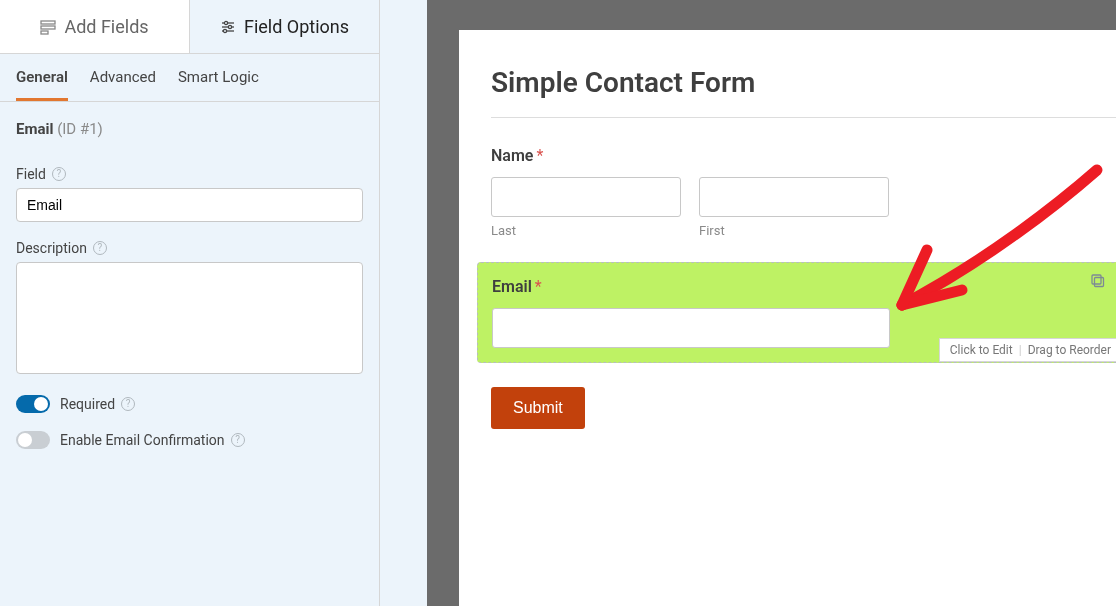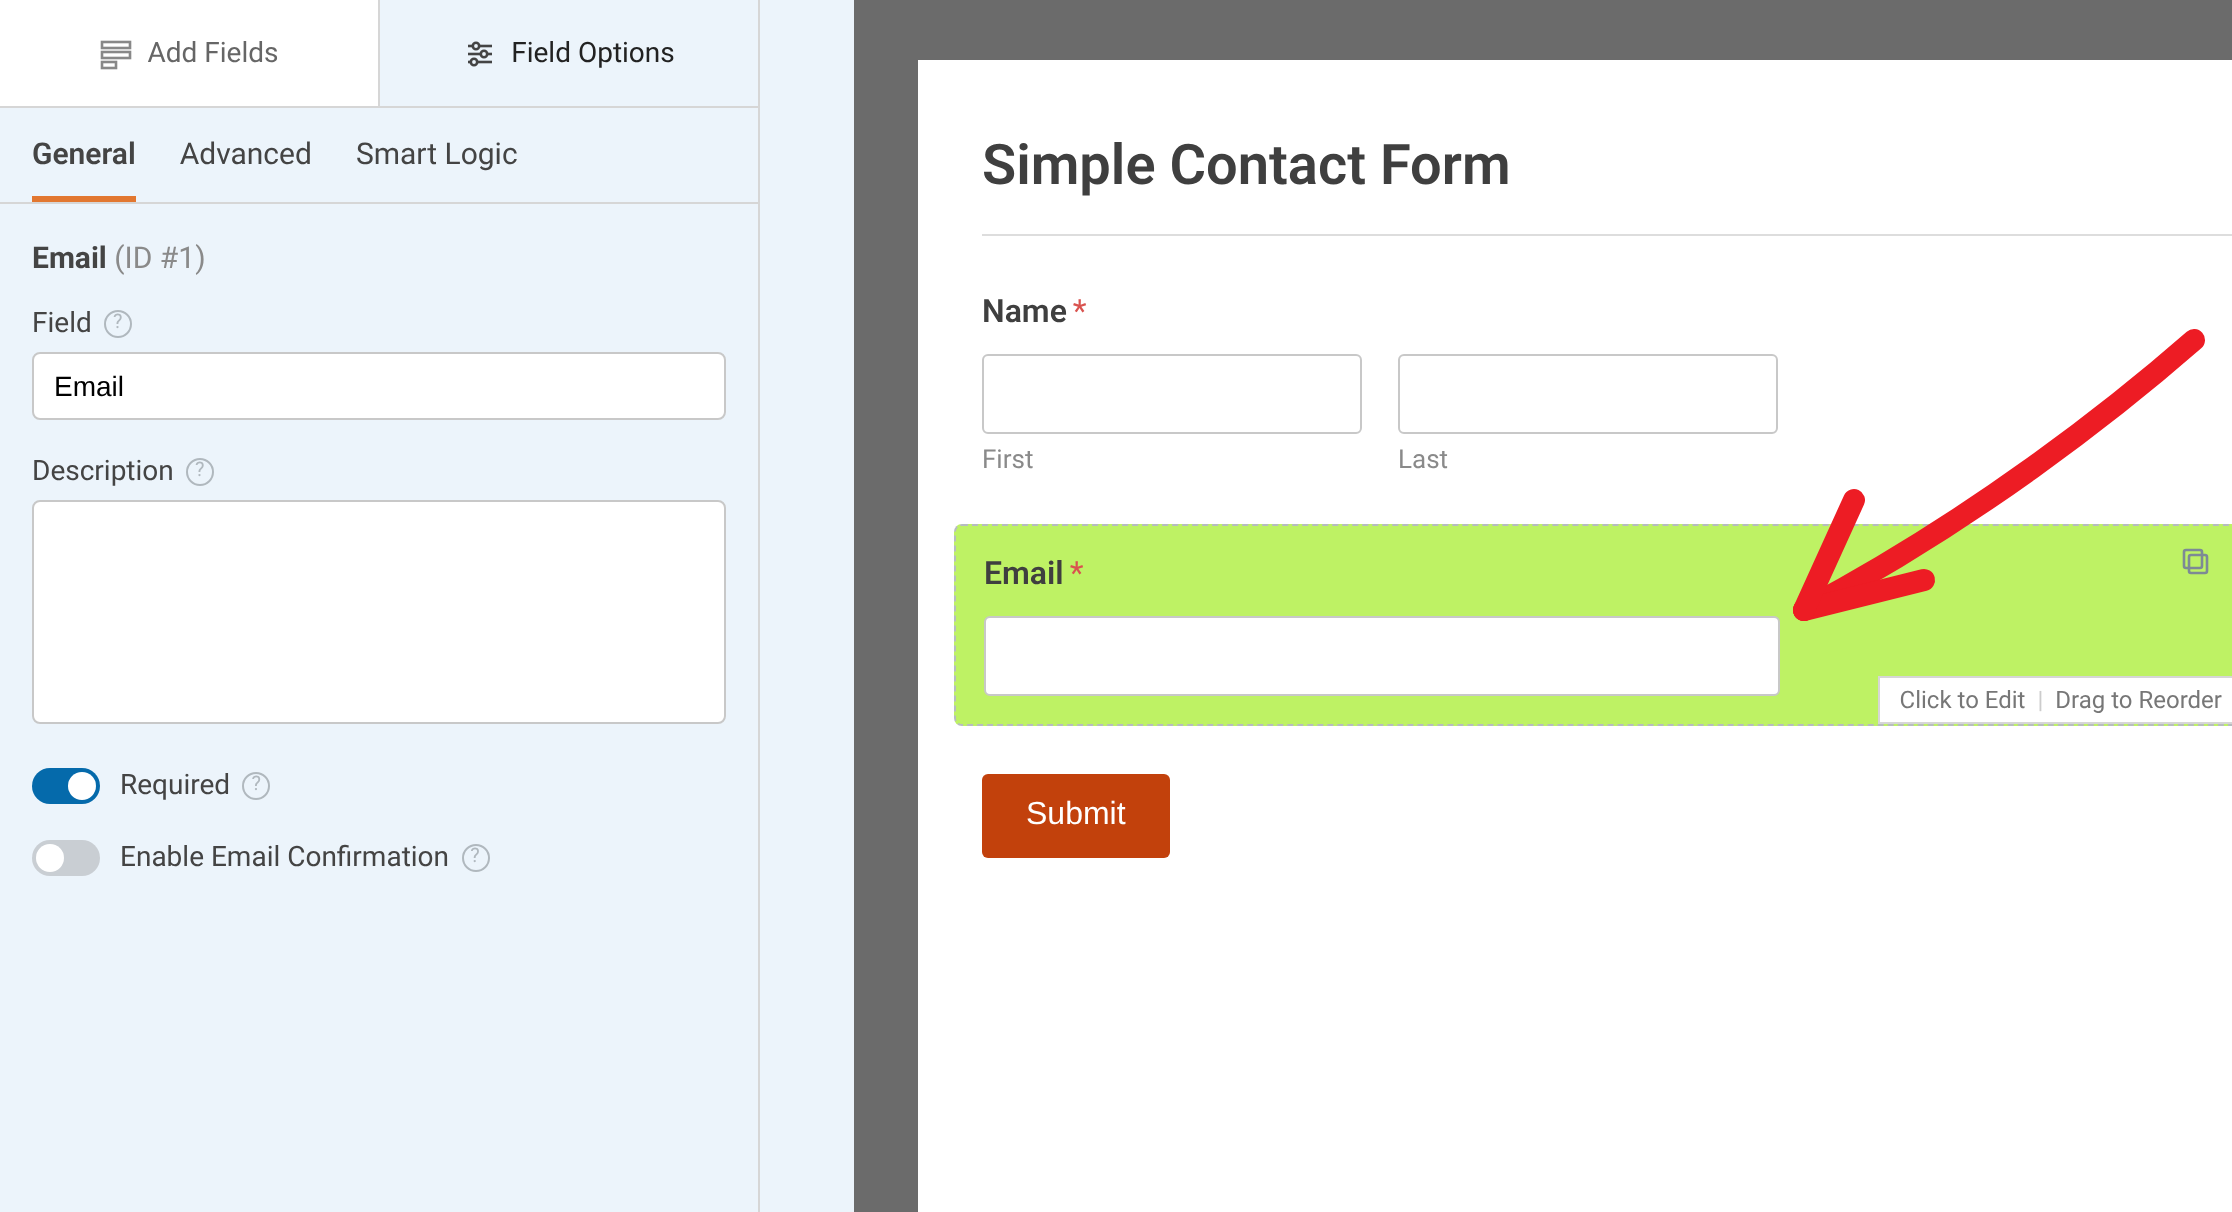--- a/index.html
+++ b/index.html
@@ -26,21 +26,21 @@
     display: flex;
     height: 54px;
     border-bottom: 1px solid #d6d6d6;
   }
   .top-tab {
     flex: 1;
     display: flex;
     align-items: center;
     justify-content: center;
     gap: 8px;
-    font-size: 14px;
+    font-size: 18px;
     color: #222;
     cursor: pointer;
   }
   .top-tab.inactive {
     background: #fff;
     border-right: 1px solid #d6d6d6;
     color: #666;
   }
   .top-tab .icon { width: 16px; height: 16px; display: inline-flex; }
   .sub-tabs {
@@ -58,21 +58,21 @@
   .sub-tab.active {
     color: #444;
     font-weight: 600;
     border-bottom: 3px solid #e27730;
   }
   .panel-body {
     padding: 18px 16px;
   }
   .field-heading {
     font-size: 15px;
-    margin-bottom: 16px;
+    margin-bottom: 28px;
   }
   .field-heading .fid { color: #8a8a8a; font-weight: 400; }
   .form-row { margin-bottom: 18px; }
   .form-row label {
     display: flex;
     align-items: center;
     gap: 6px;
     font-size: 14px;
     color: #444;
     margin-bottom: 6px;
@@ -342,25 +342,25 @@
     <hr class="divider">
 
     
     <div class="field-block">
       <span class="flabel">
         <span>Name</span><span class="req">*</span>
       </span>
       <div class="name-grid">
         <div class="name-col">
           <input class="pinput" type="text" style="">
-          <span class="sublabel">First</span>
+          <span class="sublabel">Last</span>
         </div>
         <div class="name-col">
           <input class="pinput" type="text" style="">
-          <span class="sublabel">Last</span>
+          <span class="sublabel">First</span>
         </div>
       </div>
     </div>
 
     
     <div class="field-block selected">
       <div class="sel-actions">
         <span class="act-icon">
           <svg viewBox="0 0 16 16" width="16" height="16" fill="none" stroke="#7d8a95" stroke-width="1.3">
             <rect x="4.5" y="4.5" width="9" height="9" rx="1"></rect>

